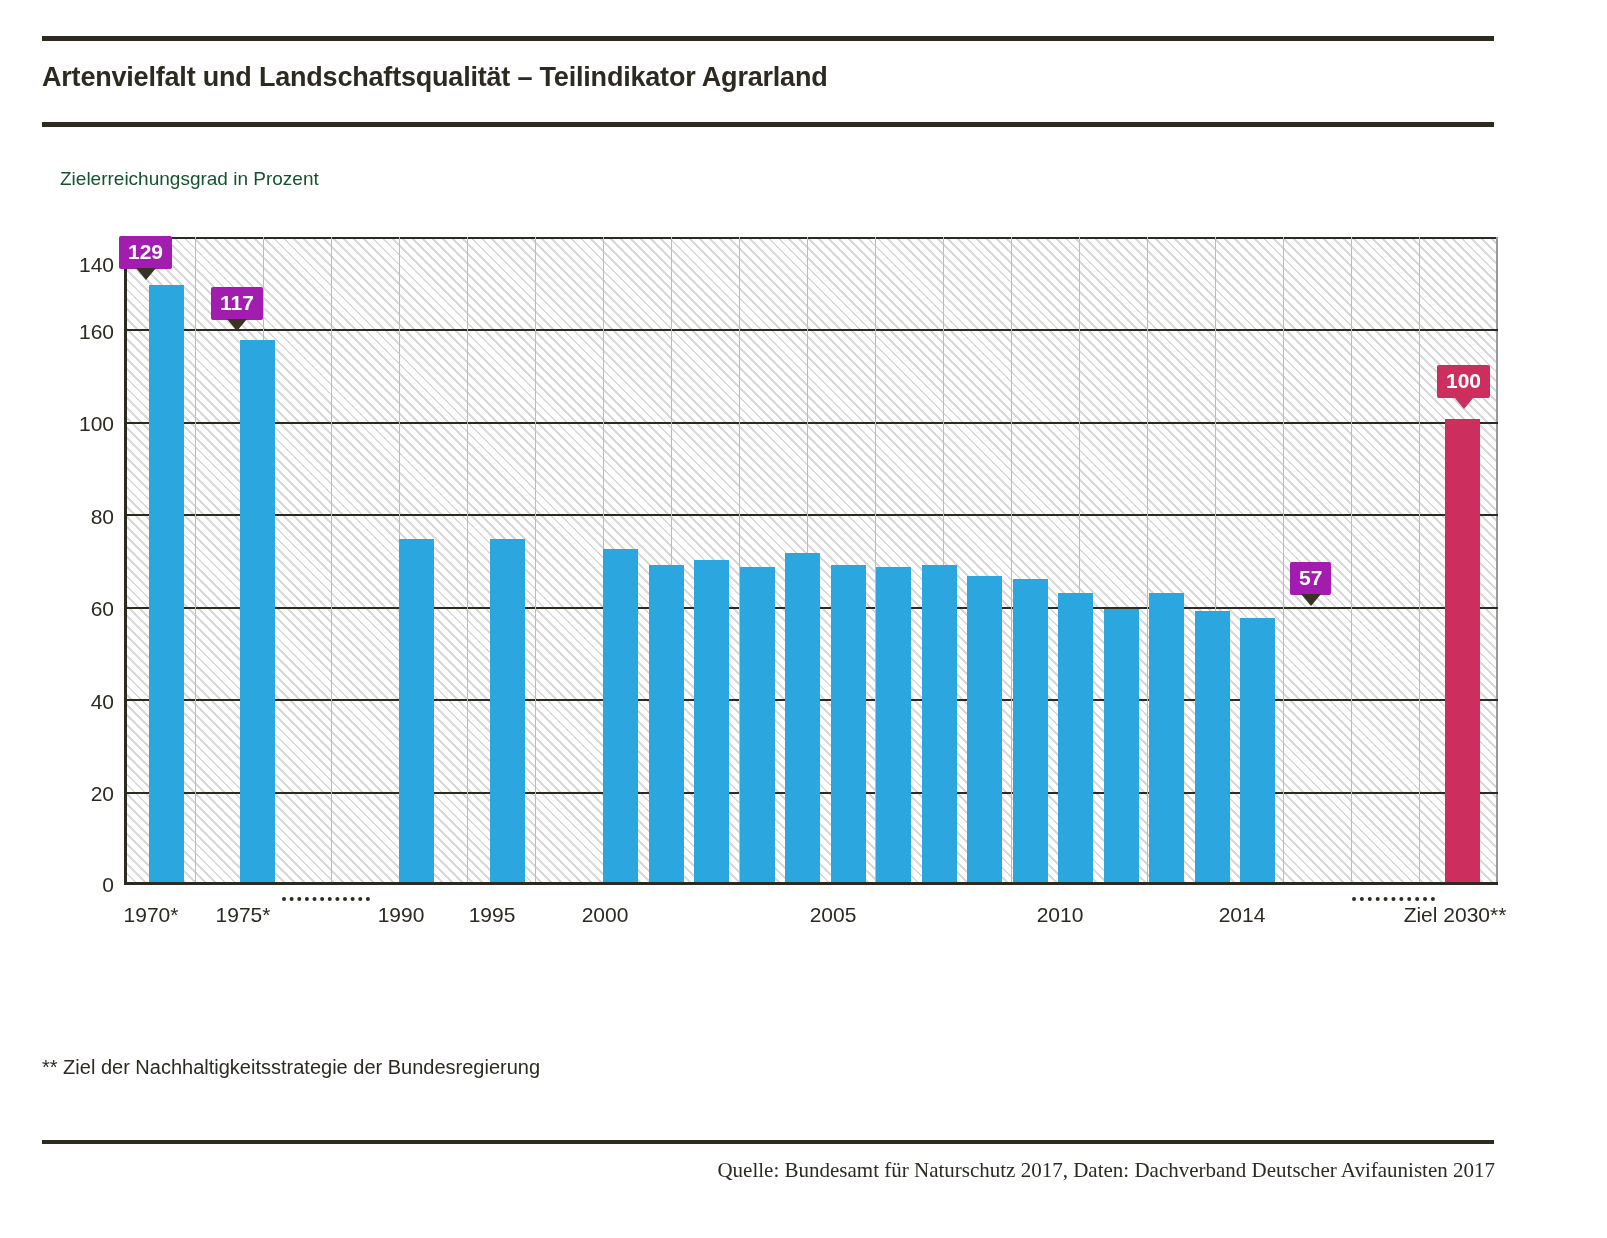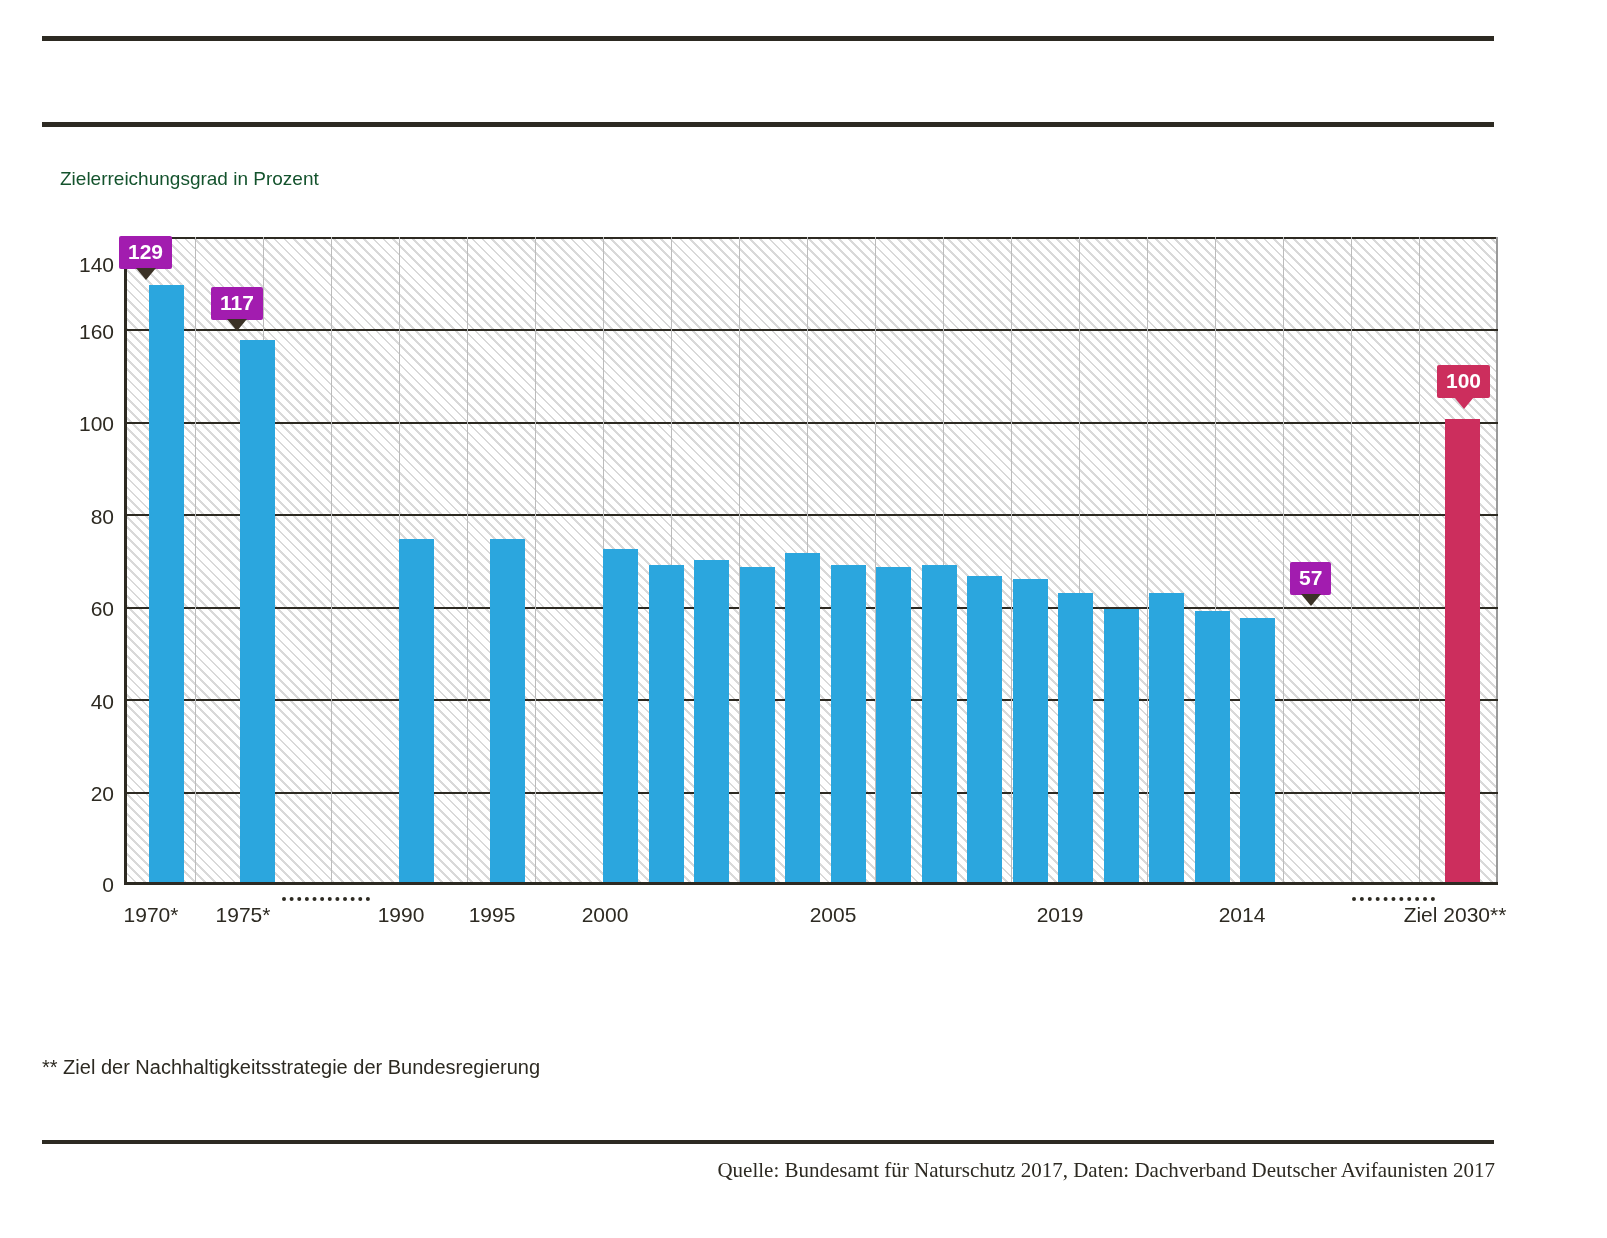--- a/index.html
+++ b/index.html
@@ -170,20 +170,21 @@
     color: #2d2a22;
     white-space: nowrap;
   }
 </style>
 </head>
 <body>
 
 <div class="page">
 
   <div class="rule-top"></div>
+  <div class="title">Artenvielfalt und Landschaftsqualität – Teilindikator Agrarland</div>
   <div class="rule-under-title"></div>
 
   <div class="axis-caption">Zielerreichungsgrad in Prozent</div>
 
   <div class="ytick" style="left:44px; top:228px;margin-top:25px;">140</div>
   <div class="ytick" style="left:44px; top:320px;">160</div>
   <div class="ytick" style="left:44px; top:412px;">100</div>
   <div class="ytick" style="left:44px; top:505px;">80</div>
   <div class="ytick" style="left:44px; top:597px;">60</div>
   <div class="ytick" style="left:44px; top:690px;">40</div>
@@ -262,21 +263,21 @@
 
   <div class="dotline" style="left:282px; top:897px; width:88px;"></div>
   <div class="dotline" style="left:1352px; top:897px; width:83px;"></div>
 
   <div class="xtick" style="left:96px;  top:902px; width:110px;">1970*</div>
   <div class="xtick" style="left:188px; top:902px; width:110px;">1975*</div>
   <div class="xtick" style="left:346px; top:902px; width:110px;">1990</div>
   <div class="xtick" style="left:437px; top:902px; width:110px;">1995</div>
   <div class="xtick" style="left:550px; top:902px; width:110px;">2000</div>
   <div class="xtick" style="left:778px; top:902px; width:110px;">2005</div>
-  <div class="xtick" style="left:1005px;top:902px; width:110px;">2019</div>
+  <div class="xtick" style="left:1005px;top:902px; width:110px;">2010</div>
   <div class="xtick" style="left:1187px;top:902px; width:110px;">2014</div>
   <div class="xtick" style="left:1400px;top:902px; width:110px;">Ziel 2030**</div>
 
   <div class="footnote" style="left:42px; top:1056px;">** Ziel der Nachhaltigkeitsstrategie der Bundesregierung</div>
 
   <div class="rule-bottom"></div>
   <div class="source">Quelle: Bundesamt für Naturschutz 2017, Daten: Dachverband Deutscher Avifaunisten 2017</div>
 
 </div>
 

